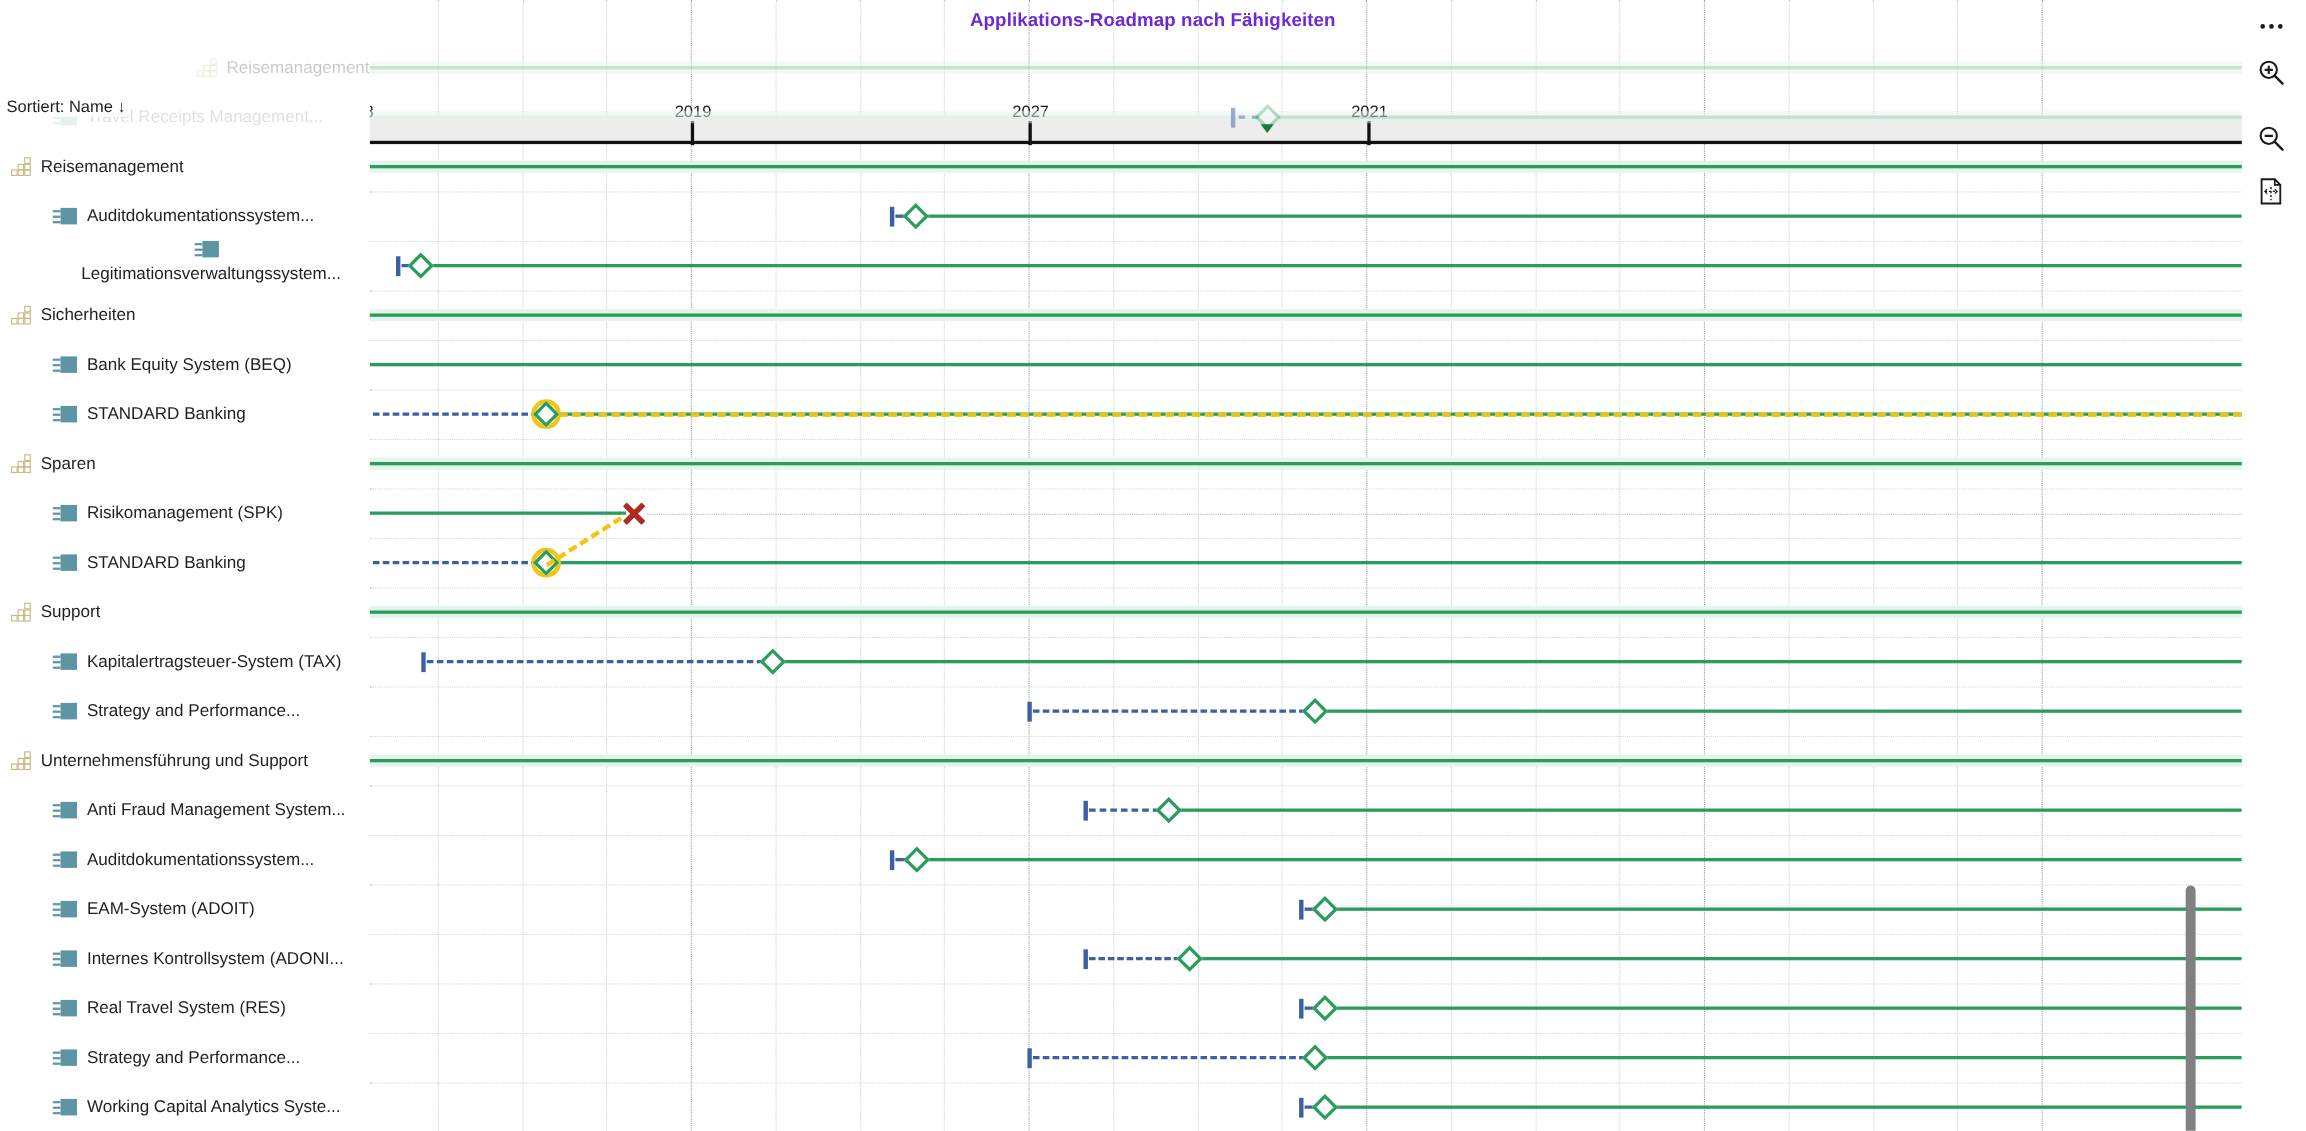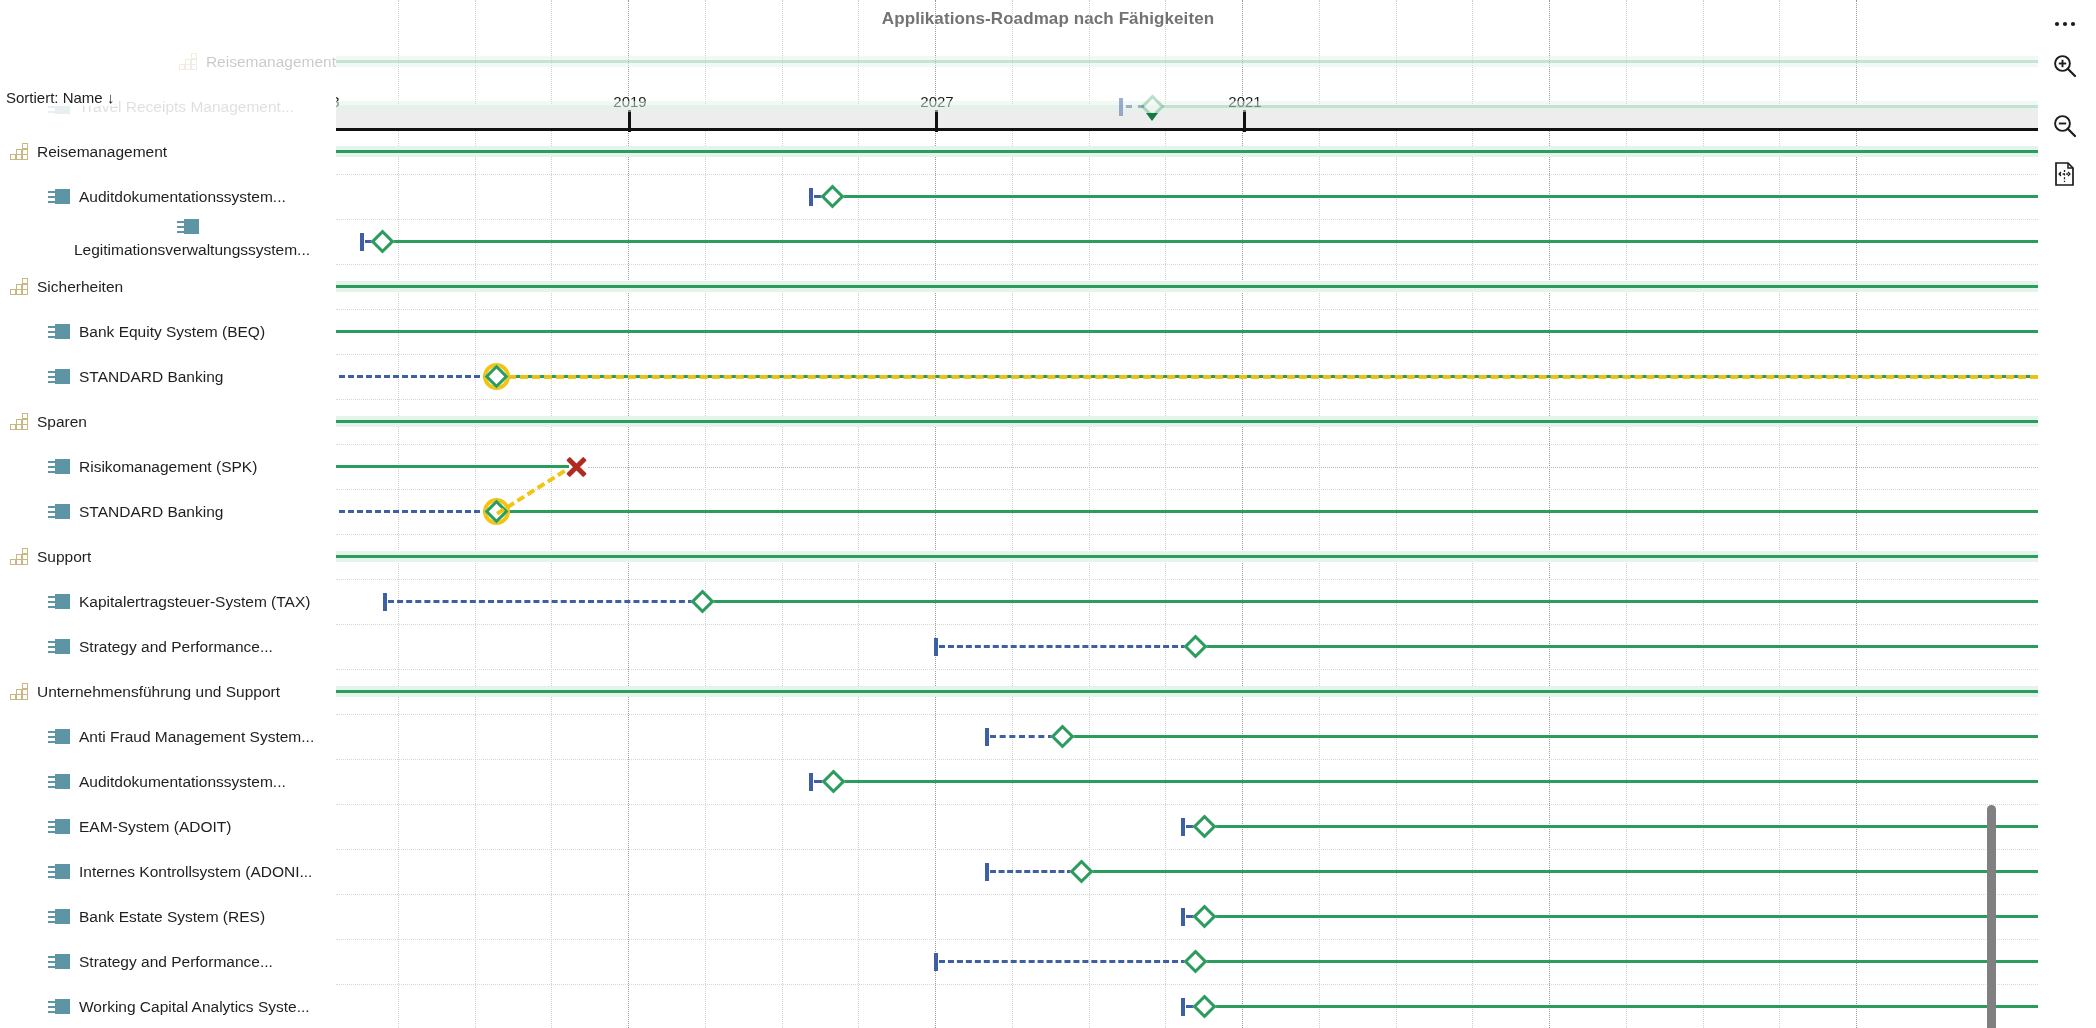--- a/index.html
+++ b/index.html
@@ -8,21 +8,21 @@
     overflow: hidden;
     background: #ffffff;
     font-family: "Liberation Sans", sans-serif;
   }
   #app { position: relative; width: 2096px; height: 1028px; background:#fff; }
 
   
   .chart-title {
     position: absolute; top: 9px; left: 0; width: 2096px;
     text-align: center;
-    font-size: 17px; font-weight: bold; color: #737373;
+    font-size: 17px; font-weight: bold; color: #6d28d9;
     letter-spacing: .1px;
   }
 
   
   .toolbar { position: absolute; right: 0; top: 0; width: 62px; height: 1028px; }
   .tool-btn {
     position: absolute; left: 12px; width: 38px; height: 38px;
     display:flex; align-items:center; justify-content:center;
     cursor: pointer; color:#222;
   }
@@ -448,21 +448,21 @@
           </span>
           <span class="lbl">Internes Kontrollsystem (ADONI...</span>
         </div>
         <div class="nrow item" style="top: 894px; padding-left: 48px;">
           <span class="app-icon">
             <span class="body"></span>
             <span class="pin" style="top: 1.5px;"></span>
             <span class="pin" style="top: 6.5px;"></span>
             <span class="pin" style="top: 11.5px;"></span>
           </span>
-          <span class="lbl">Bank Estate System (RES)</span>
+          <span class="lbl">Real Travel System (RES)</span>
         </div>
         <div class="nrow item" style="top: 939px; padding-left: 48px;">
           <span class="app-icon">
             <span class="body"></span>
             <span class="pin" style="top: 1.5px;"></span>
             <span class="pin" style="top: 6.5px;"></span>
             <span class="pin" style="top: 11.5px;"></span>
           </span>
           <span class="lbl">Strategy and Performance...</span>
         </div>

